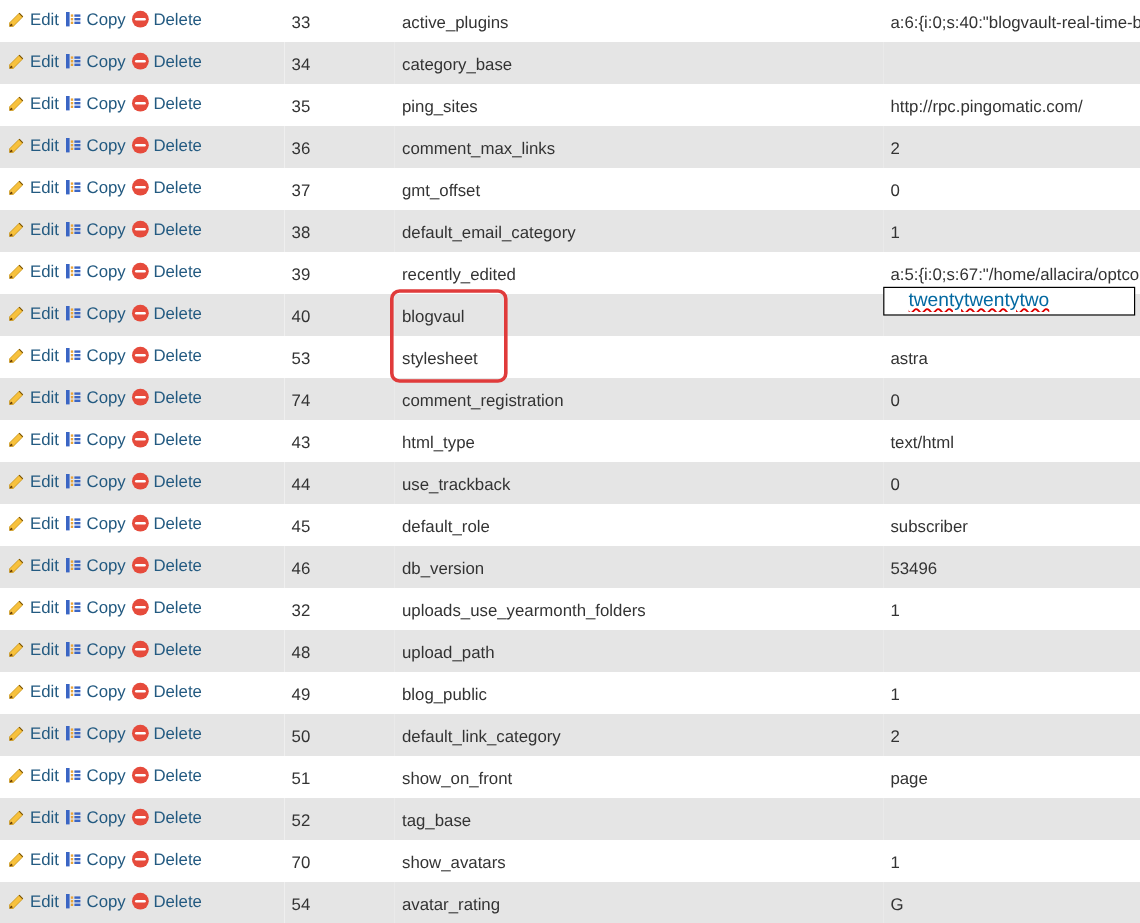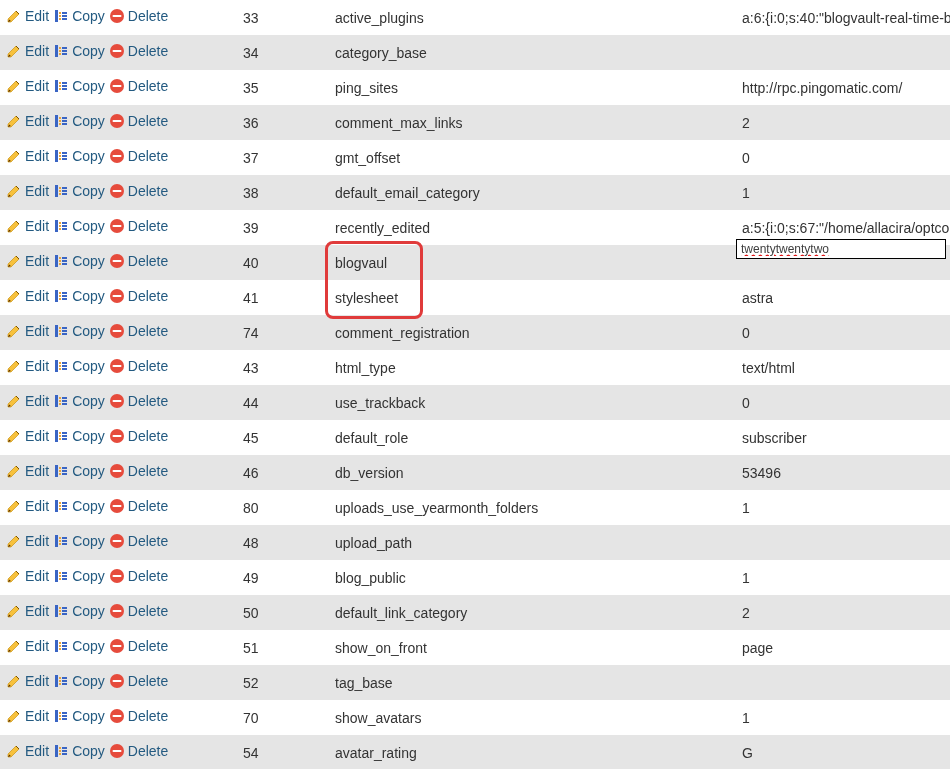--- a/index.html
+++ b/index.html
@@ -45,23 +45,23 @@
     position: absolute;
     border: 3px solid #e03b3b;
     border-radius: 8px;
     pointer-events: none;
     box-sizing: border-box;
   }
 
   
   .edit-input {
     border: 1px solid #000;
-    padding: 2px 4px;
-    font-size: 12px;
-    color: #404040;
+    padding: 2px 20px;
+    font-size: 16px;
+    color: #0369a1;
     text-decoration: underline;
     text-decoration-style: wavy;
     text-decoration-color: #d00;
     background: #fff;
     width: 210px;
     box-sizing: border-box;
     position: absolute;
   }
 
   .wrap { position: relative; }
@@ -387,21 +387,21 @@
               <span>Copy</span>
             </a><a class="action-link">
               <span class="ico">
                 <svg width="16" height="16" viewBox="0 0 16 16">
                   <circle cx="8" cy="8" r="7" fill="#e64b3c"></circle>
                   <rect x="3.5" y="7" width="9" height="2" fill="#fff" rx="1"></rect>
                 </svg>
               </span>
               <span>Delete</span>
             </a></td>
-          <td class="idcol">41</td>
+          <td class="idcol">53</td>
           <td class="namecol" id="name-41">stylesheet</td>
           <td class="valcol" id="val-41">astra</td>
         </tr>
         <tr class="even">
           <td class="actions"><a class="action-link">
               <span class="ico">
                 <svg width="16" height="16" viewBox="0 0 16 16">
                   <path d="M2 11 L10 3 L13 6 L5 14 L2 14 Z" fill="#f7c13d" stroke="#c28800" stroke-width="0.6"></path>
                   <path d="M10 3 L13 6" stroke="#7a5200" stroke-width="1"></path>
                   <path d="M2 14 L3.2 11.5 L4.8 13 Z" fill="#5a3200"></path>
@@ -603,21 +603,21 @@
               <span>Copy</span>
             </a><a class="action-link">
               <span class="ico">
                 <svg width="16" height="16" viewBox="0 0 16 16">
                   <circle cx="8" cy="8" r="7" fill="#e64b3c"></circle>
                   <rect x="3.5" y="7" width="9" height="2" fill="#fff" rx="1"></rect>
                 </svg>
               </span>
               <span>Delete</span>
             </a></td>
-          <td class="idcol">80</td>
+          <td class="idcol">32</td>
           <td class="namecol" id="name-47">uploads_use_yearmonth_folders</td>
           <td class="valcol" id="val-47">1</td>
         </tr>
         <tr class="even">
           <td class="actions"><a class="action-link">
               <span class="ico">
                 <svg width="16" height="16" viewBox="0 0 16 16">
                   <path d="M2 11 L10 3 L13 6 L5 14 L2 14 Z" fill="#f7c13d" stroke="#c28800" stroke-width="0.6"></path>
                   <path d="M10 3 L13 6" stroke="#7a5200" stroke-width="1"></path>
                   <path d="M2 14 L3.2 11.5 L4.8 13 Z" fill="#5a3200"></path>

